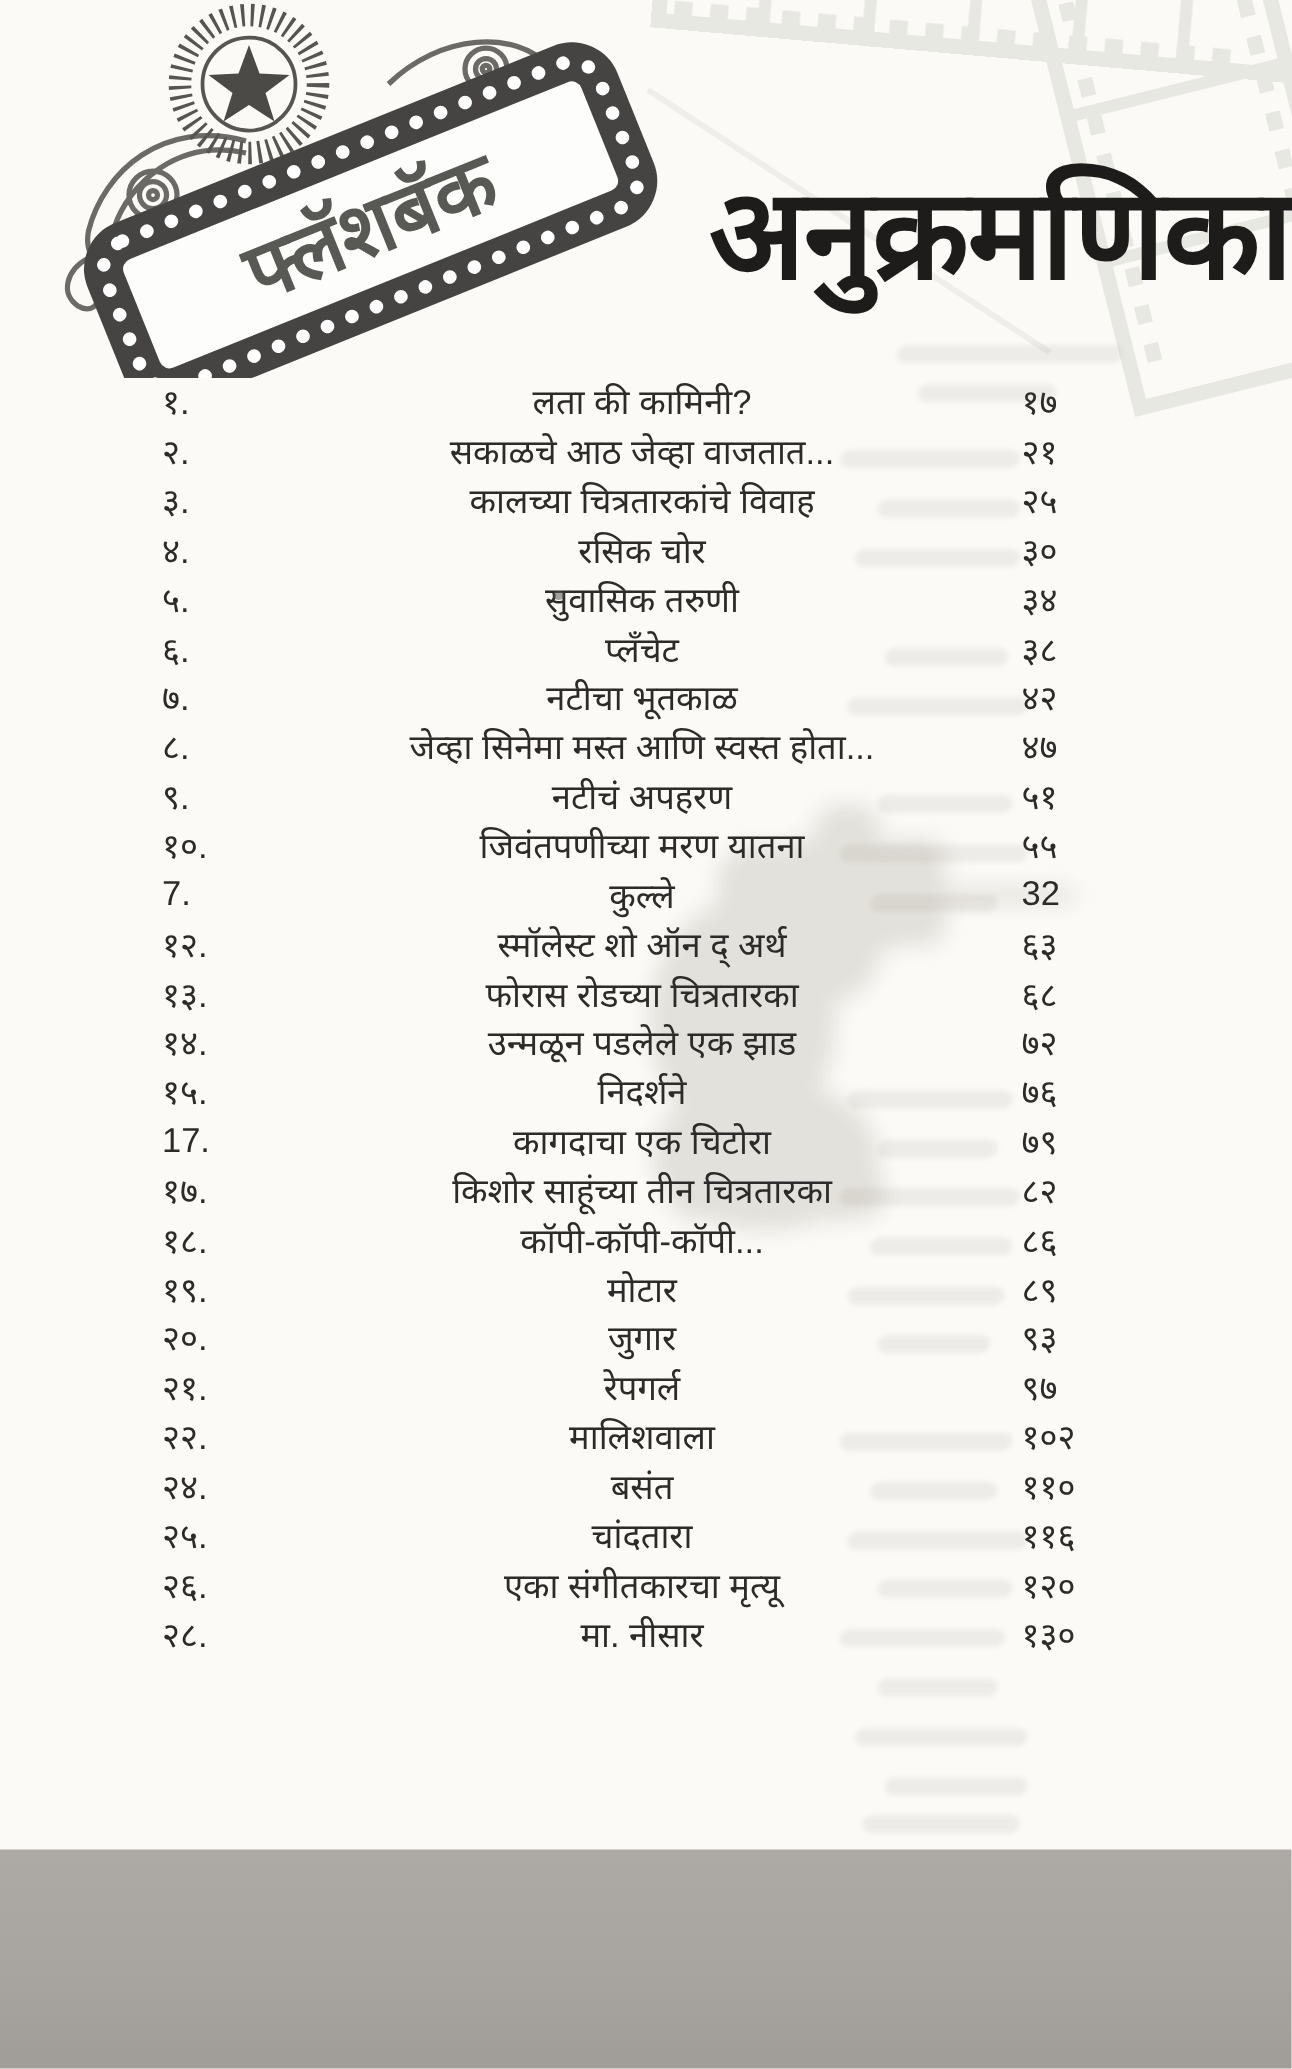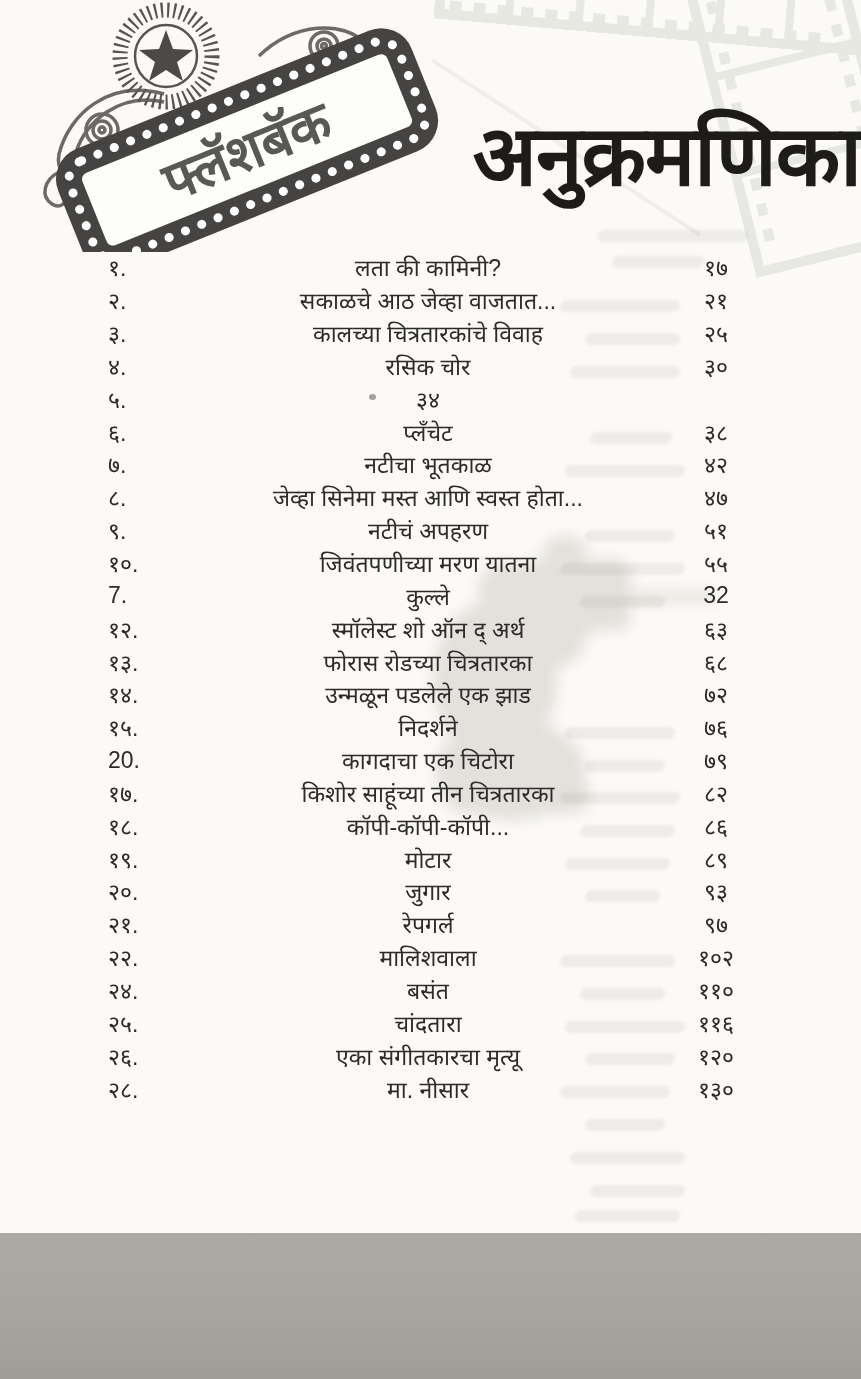--- a/index.html
+++ b/index.html
@@ -18,21 +18,21 @@
   }
 
   
   .toc{position:absolute;left:108px;top:251px;width:643px;color:#2c2b29;}
   .toc-row{
     display:grid;grid-template-columns:67px 1fr 70px;
     height:32.85px;align-items:center;font-size:23px;
   }
   .toc-row .sr{text-align:left;}
   .toc-row .t{text-align:center;white-space:nowrap;overflow:visible;}
-  .toc-row .pg{text-align:center;}
+  .toc-row .pg{text-align:left;}
 
   
   .bottom-band{
     position:absolute;left:0;top:1233px;width:861px;height:146px;
     background:linear-gradient(180deg,#adaaa5 0%,#a8a5a0 55%,#a09d98 100%);
   }
 
   
   .ghost-line{
     position:absolute;height:12px;border-radius:6px;
@@ -180,20 +180,21 @@
   </div>
 
   <div class="toc-row">
     <span class="sr">४.</span>
     <span class="t">रसिक चोर</span>
     <span class="pg">३०</span>
   </div>
 
   <div class="toc-row">
     <span class="sr">५.</span>
+    <span class="t">सुवासिक तरुणी</span>
     <span class="pg">३४</span>
   </div>
 
   <div class="toc-row">
     <span class="sr">६.</span>
     <span class="t">प्लँचेट</span>
     <span class="pg">३८</span>
   </div>
 
   <div class="toc-row">
@@ -244,21 +245,21 @@
     <span class="pg">७२</span>
   </div>
 
   <div class="toc-row">
     <span class="sr">१५.</span>
     <span class="t">निदर्शने</span>
     <span class="pg">७६</span>
   </div>
 
   <div class="toc-row">
-    <span class="sr">20.</span>
+    <span class="sr">17.</span>
     <span class="t">कागदाचा एक चिटोरा</span>
     <span class="pg">७९</span>
   </div>
 
   <div class="toc-row">
     <span class="sr">१७.</span>
     <span class="t">किशोर साहूंच्या तीन चित्रतारका</span>
     <span class="pg">८२</span>
   </div>
 

